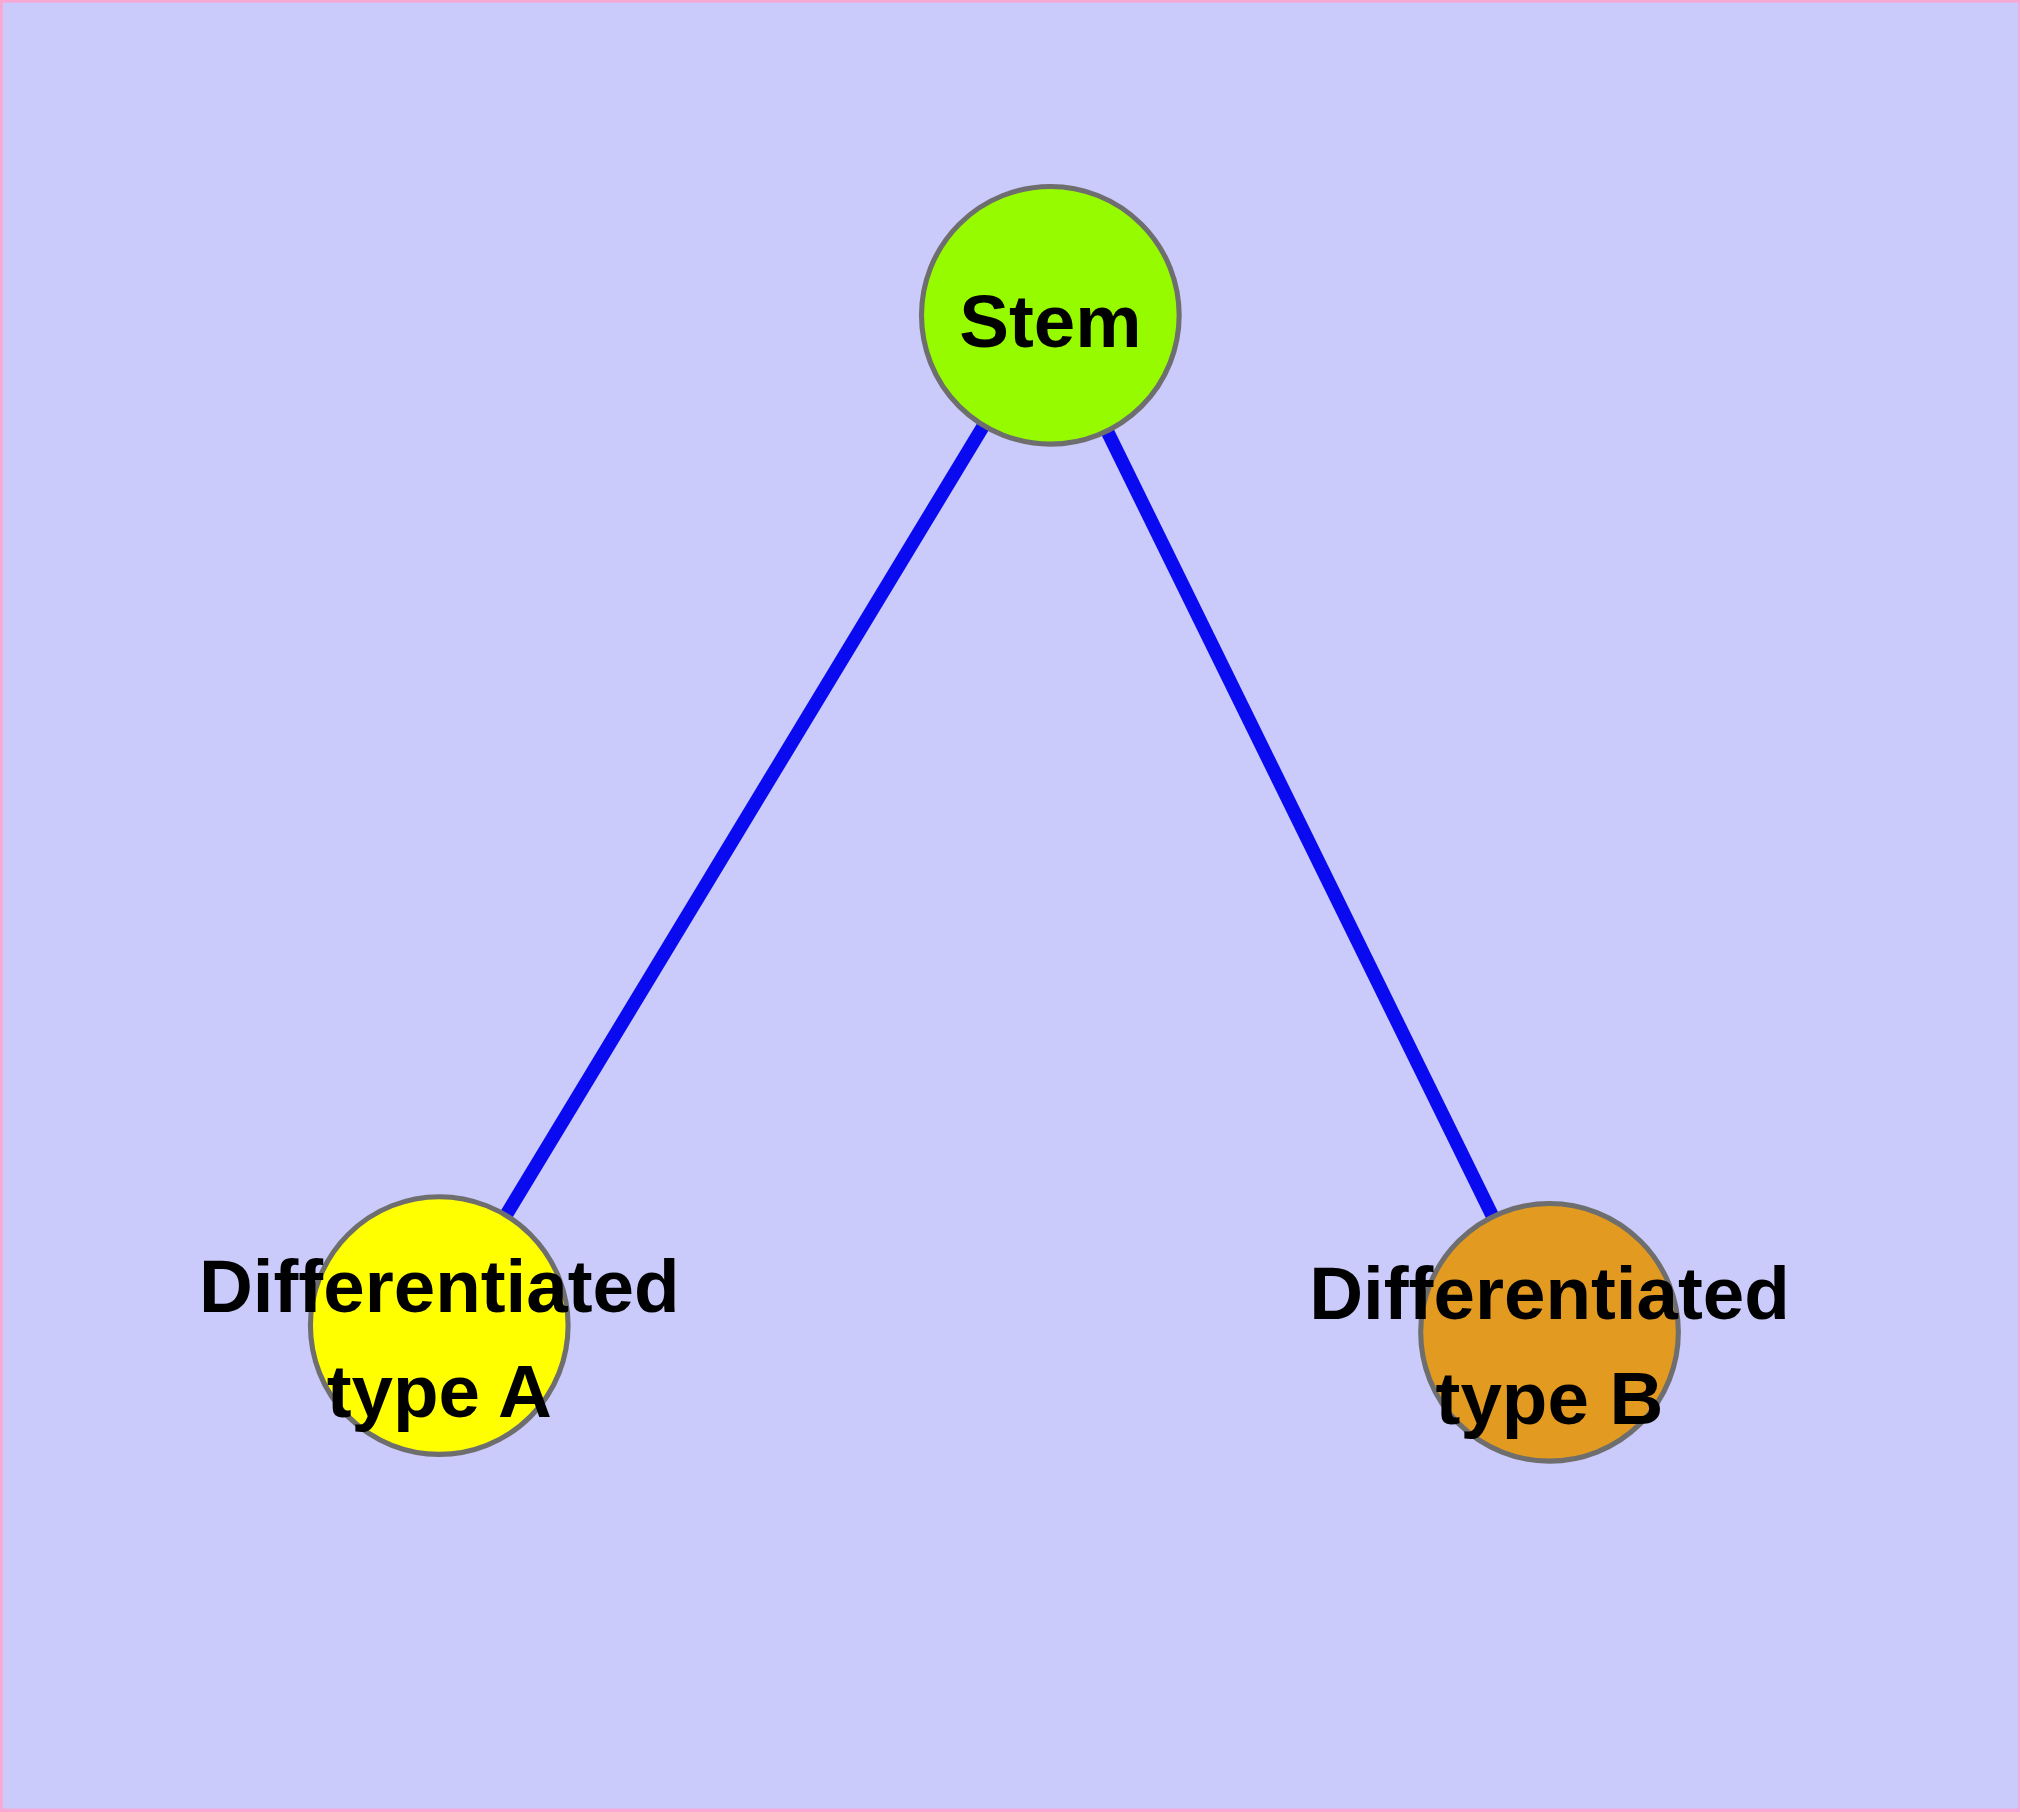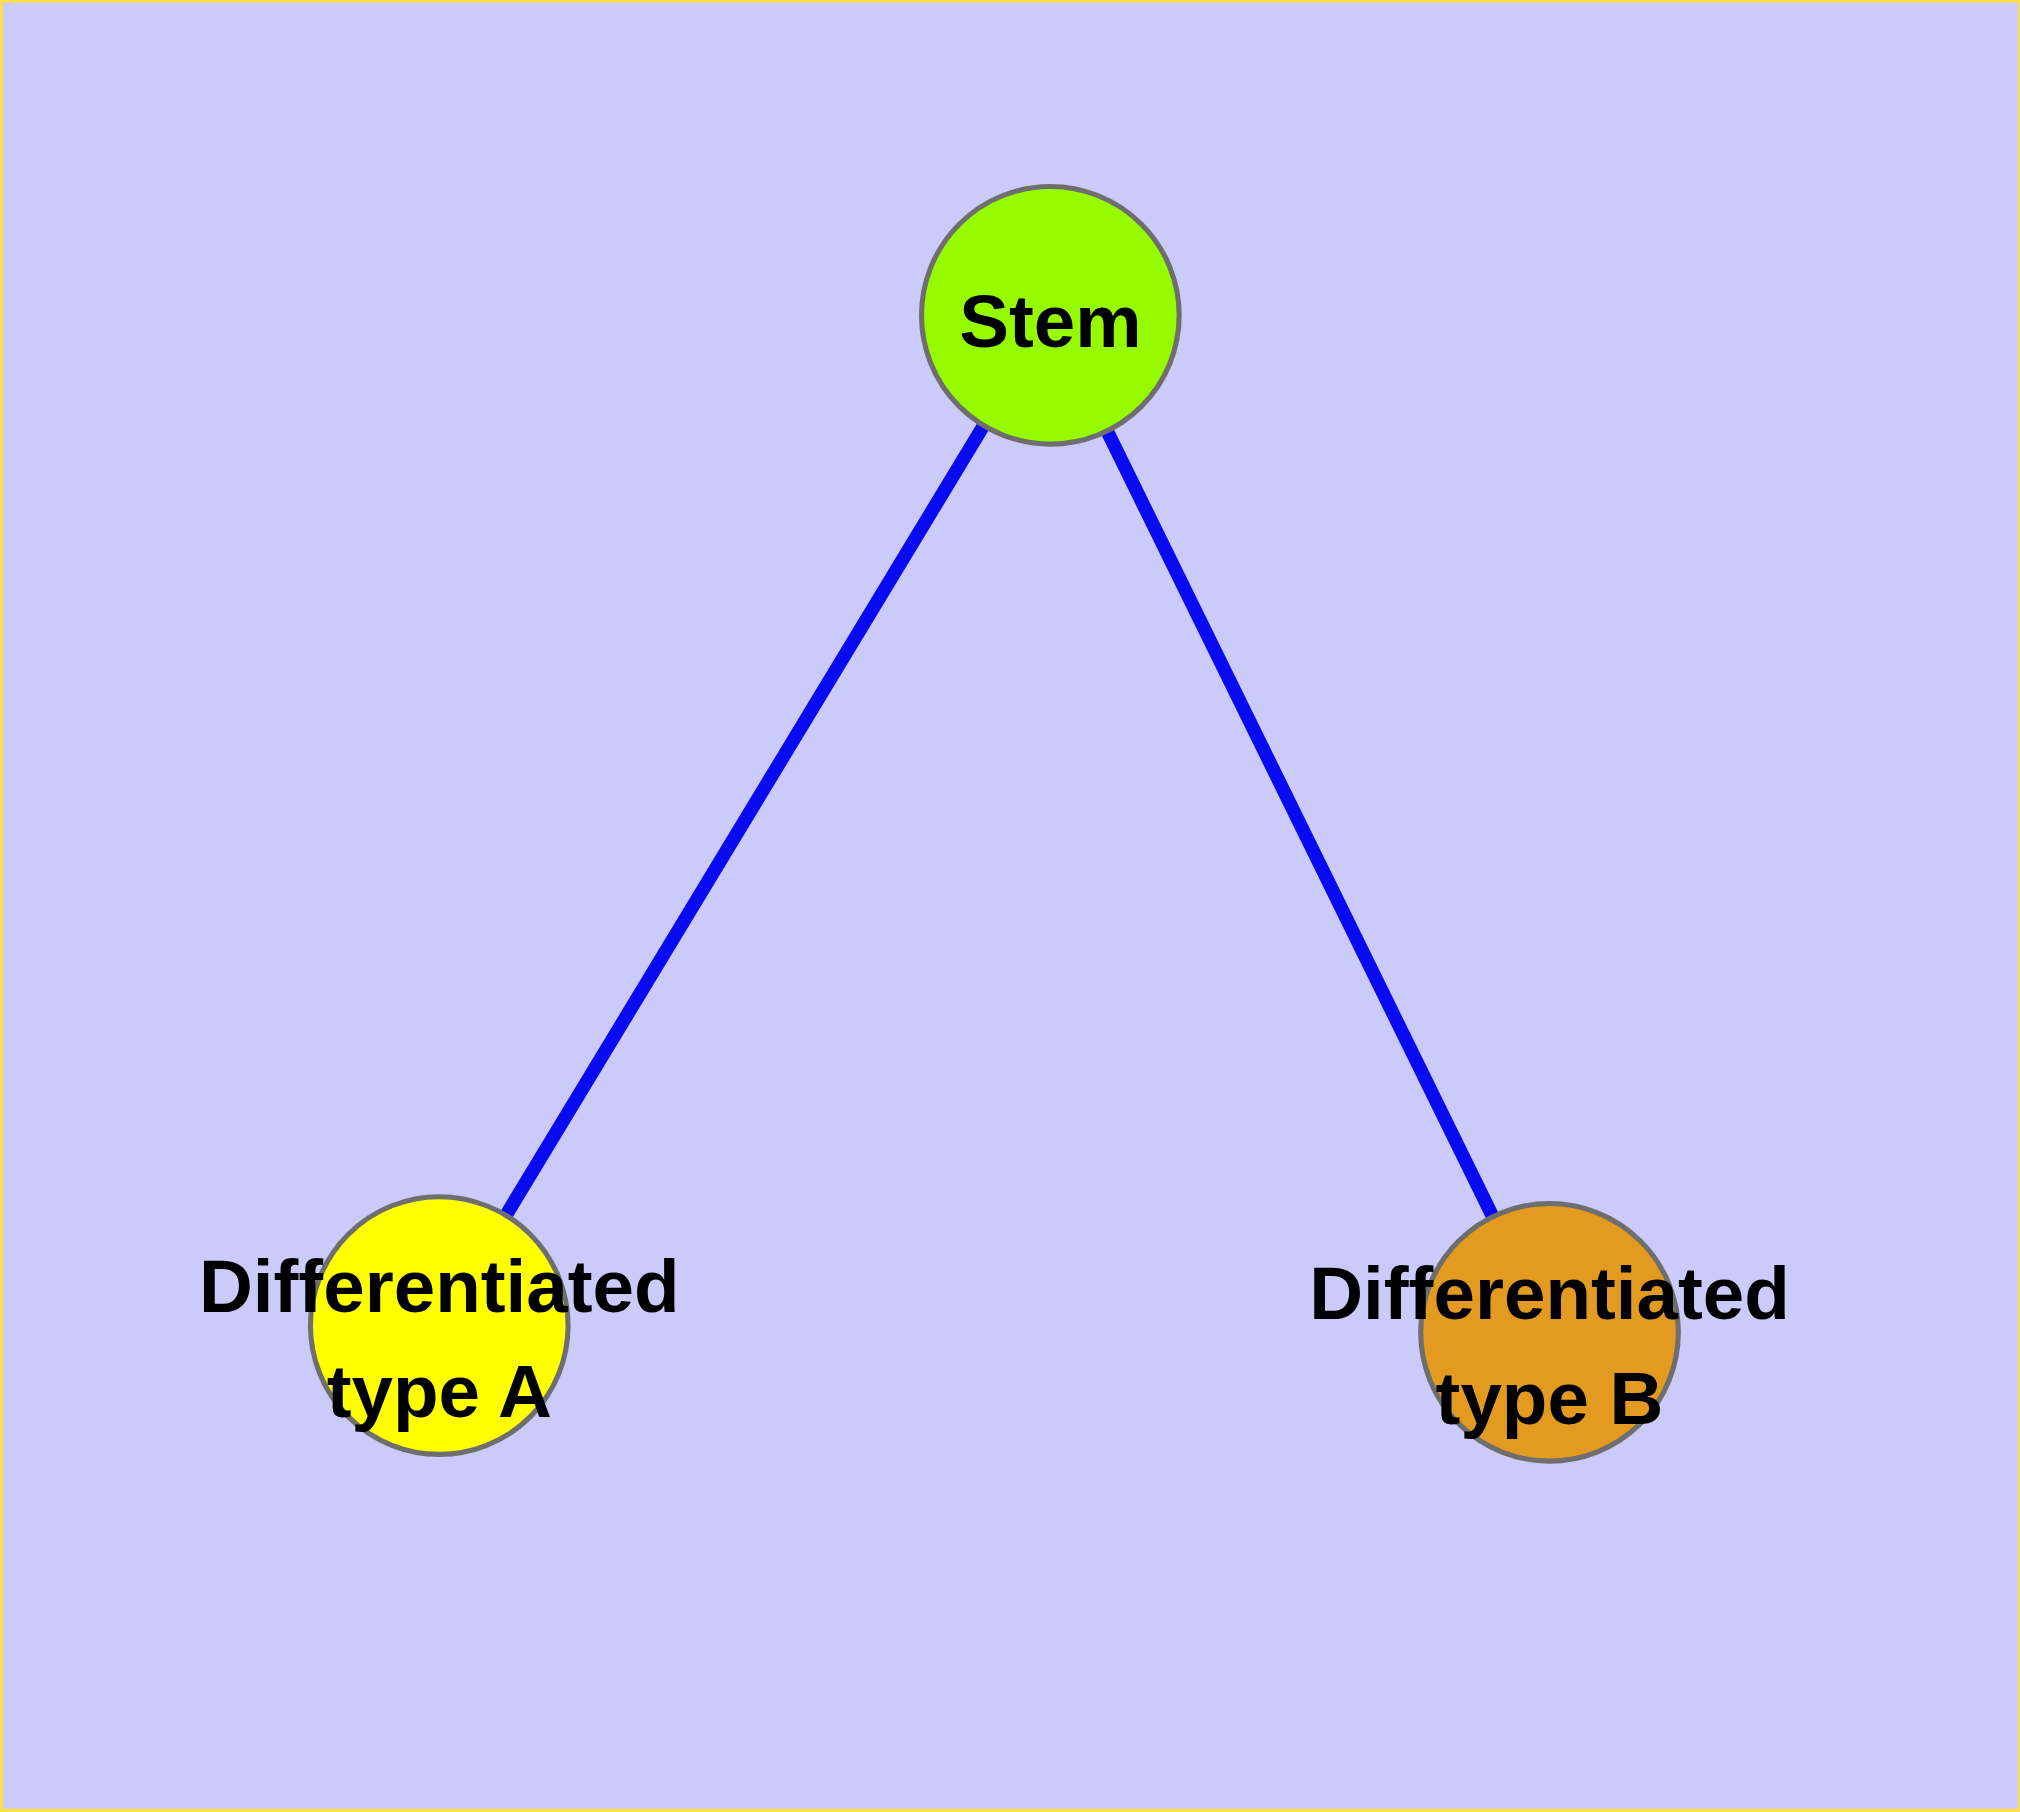--- a/index.html
+++ b/index.html
@@ -1,21 +1,21 @@
 <!DOCTYPE html>
 <html style="font-size:13.6px"><head>
 <meta charset="utf-8">
 <style>
   html, body { margin: 0; padding: 0; }
   body { background: #ffffff; font-family: "Liberation Sans", sans-serif; }
   .page {
     position: relative;
     width: 2021px;
     height: 1812px;
-    background: #fde047;
+    background: #f9a8d4;
     overflow: hidden;
   }
   svg.diagram {
     position: absolute;
     left: 0; top: 0;
     width: 100%; height: 100%;
     display: block;
   }
   .node-label {
     font-family: "Liberation Sans", "DejaVu Sans", sans-serif;

